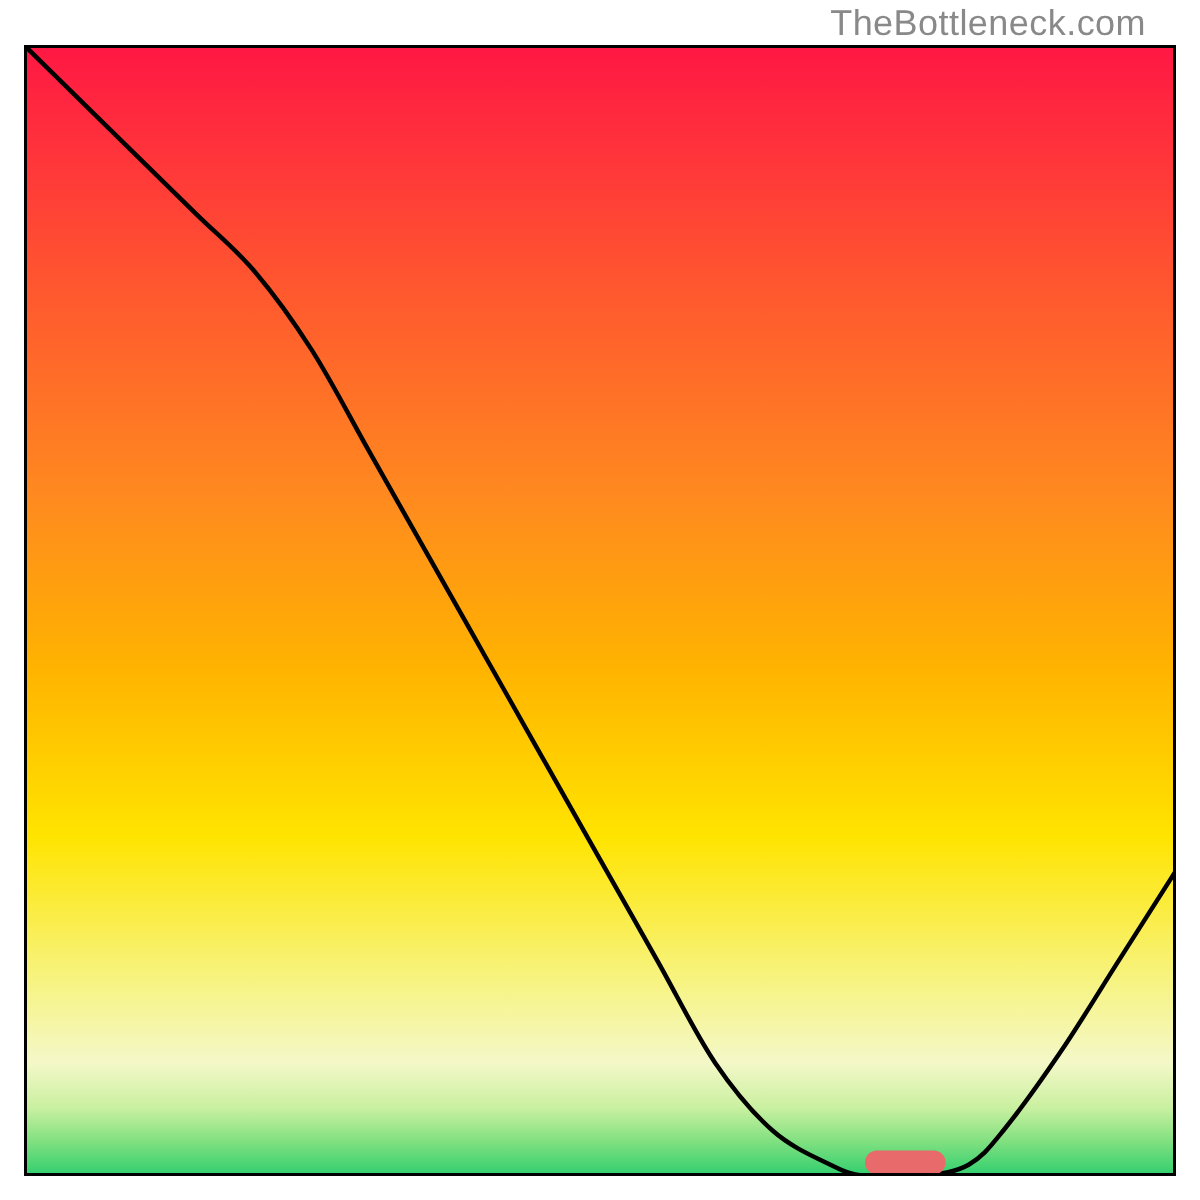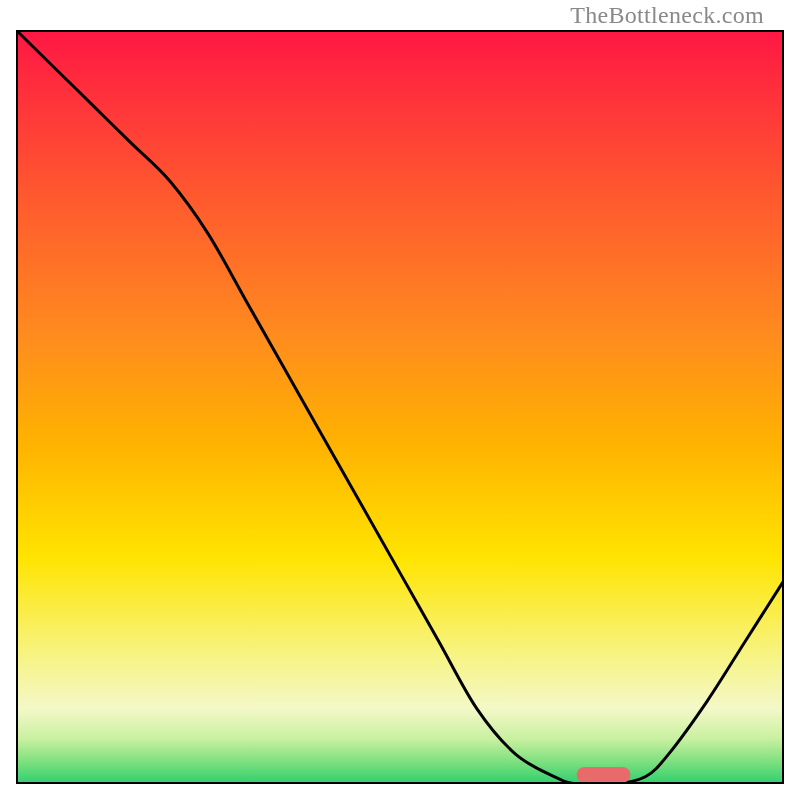--- a/index.html
+++ b/index.html
@@ -8,21 +8,20 @@
     width: 800px;
     height: 800px;
     overflow: hidden;
     font-family: Arial, Helvetica, sans-serif;
     background: #fff;
   }
   .stage {
     position: relative;
     width: 772px;
     height: 800px;
-    font-family: Liberation Serif, serif;
   }
   .watermark {
     position: absolute;
     top: 2px;
     right: 8px;
     font-size: 24px;
     font-weight: 400;
     color: #898989;
     letter-spacing: 0.3px;
     z-index: 5;

